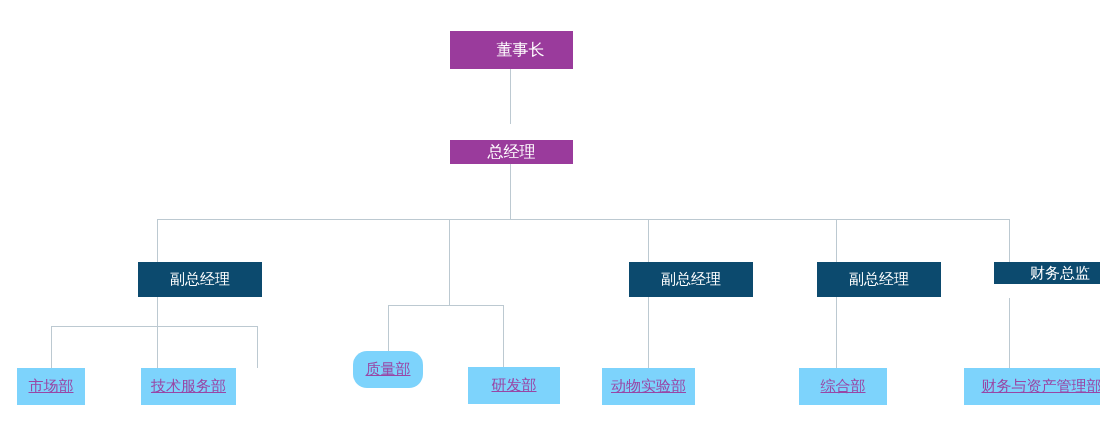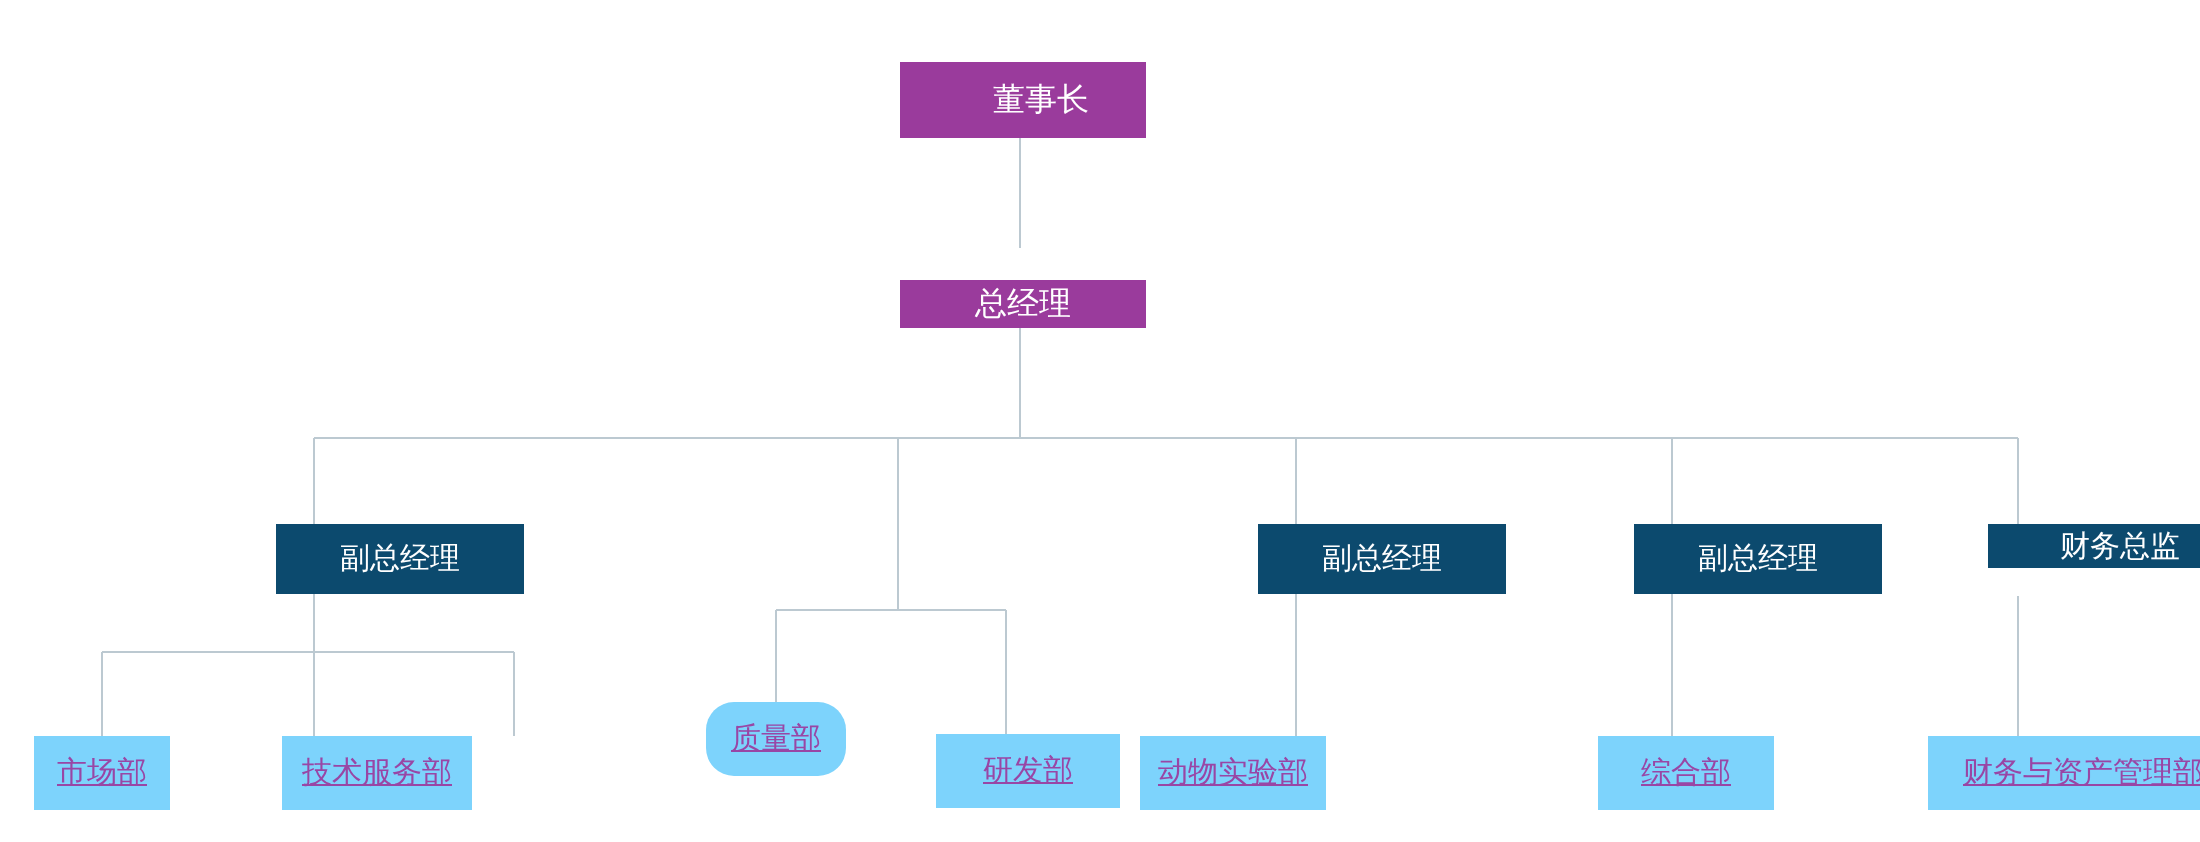--- a/index.html
+++ b/index.html
@@ -92,17 +92,17 @@
 
   <div class="node lvl-mid" style="left:95px; top:262px; width:124px; height:35px;">副总经理</div>
   <div class="node lvl-mid" style="left:586px; top:262px; width:124px; height:35px;">副总经理</div>
   <div class="node lvl-mid" style="left:774px; top:262px; width:124px; height:35px;">副总经理</div>
   <div class="node lvl-mid" style="left:951px; top:262px; width:132px; height:22px;">财务总监</div>
 
   <div class="node lvl-dept" style="left:17px; top:368px; width:68px; height:37px;">市场部</div>
   <div class="node lvl-dept" style="left:104px; top:368px; width:95px; height:37px;margin-left:37px;">技术服务部</div>
   <div class="node lvl-dept" style="left:353px; top:351px; width:70px; height:37px;border-radius:14px;">质量部</div>
   <div class="node lvl-dept" style="left:468px; top:367px; width:92px; height:37px;">研发部</div>
-  <div class="node lvl-dept" style="left:570px; top:368px; width:93px; height:37px;">动物实验部</div>
+  <div class="node lvl-dept" style="left:602px; top:368px; width:93px; height:37px;">动物实验部</div>
   <div class="node lvl-dept" style="left:799px; top:368px; width:88px; height:37px;">综合部</div>
   <div class="node lvl-dept" style="left:964px; top:368px; width:155px; height:37px;">财务与资产管理部</div>
 
 </div>
 
 </body></html>

